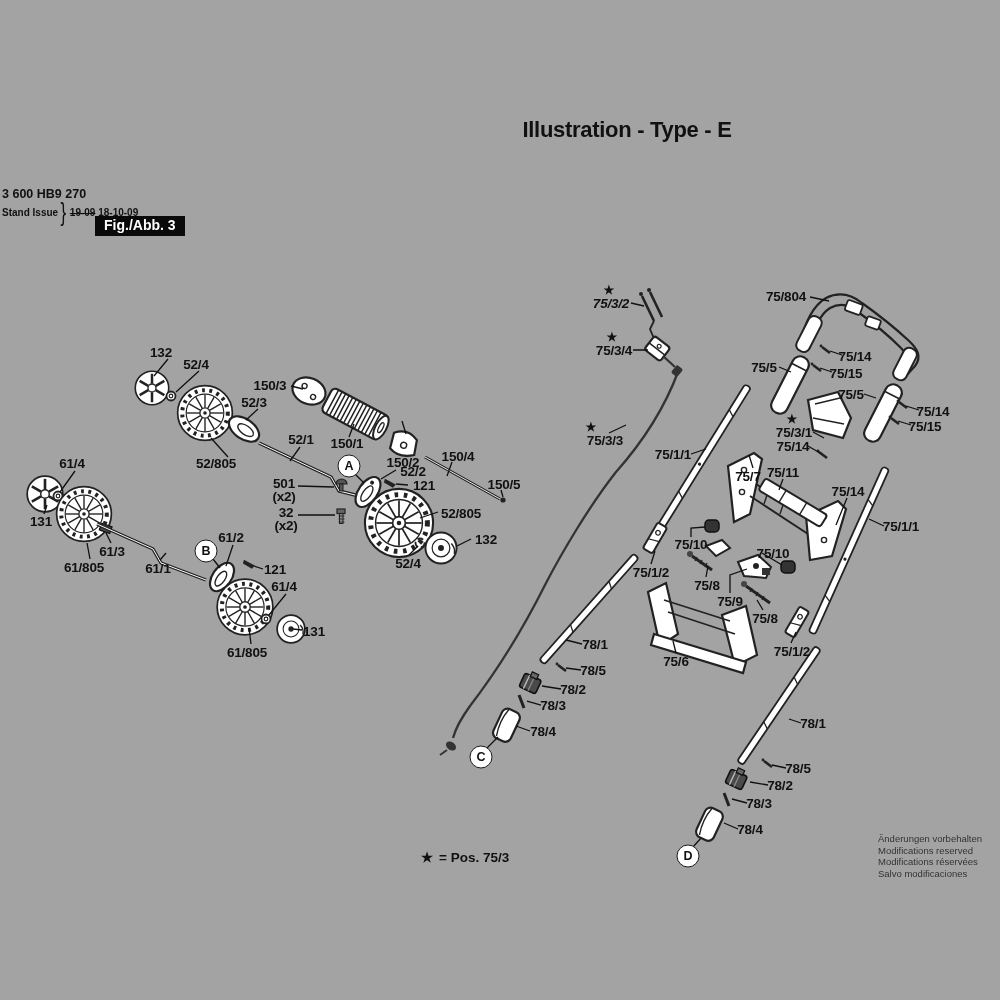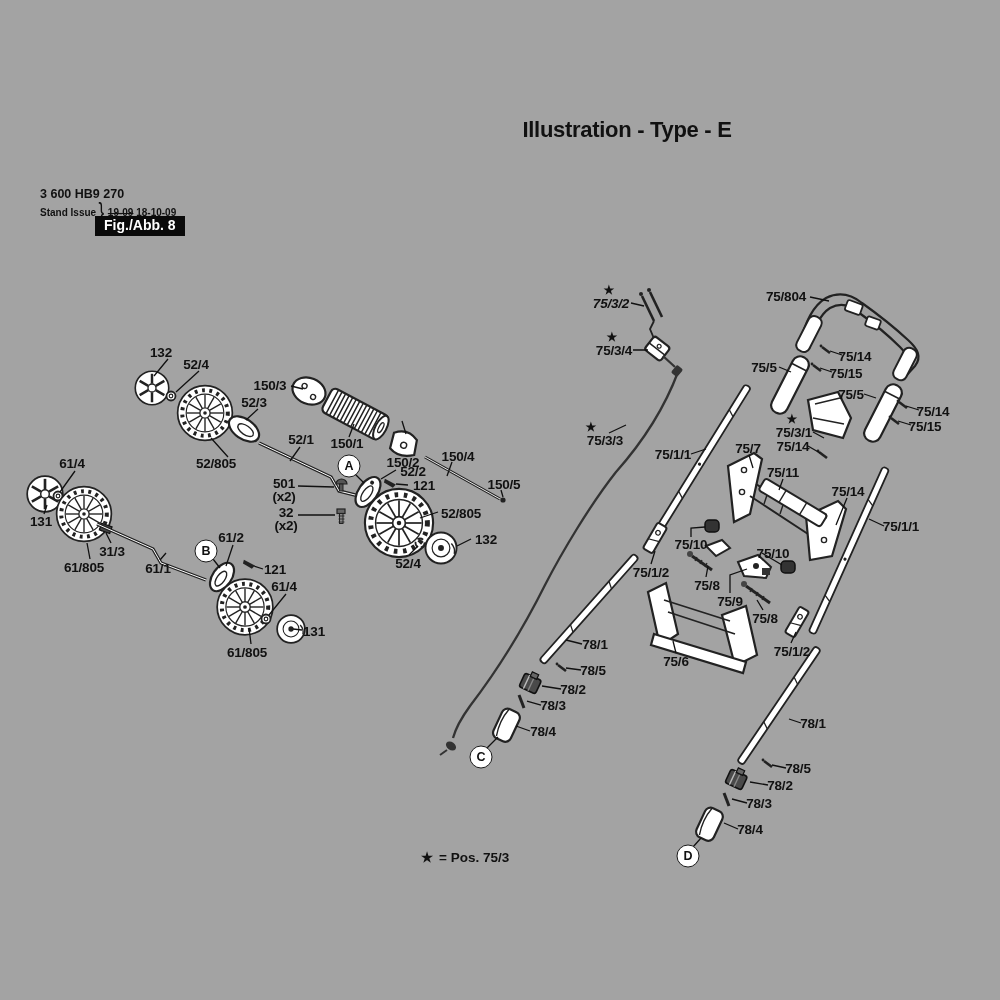--- a/index.html
+++ b/index.html
@@ -1,21 +1,21 @@
 <!DOCTYPE html>
 <html><head>
 <meta charset="utf-8">
 <style>
   html,body{margin:0;padding:0;background:#fff;}
   .canvas{position:relative;width:1000px;height:1000px;background:#a3a3a3;overflow:hidden;
           font-family:"Liberation Sans",sans-serif;color:#111;padding-left:7px;}
   svg.art{position:absolute;left:0;top:0;}
   .page-title{position:absolute;left:627px;top:130px;transform:translate(-50%,-50%);
               font-size:22px;font-weight:bold;letter-spacing:-0.3px;white-space:nowrap;}
-  .meta{position:absolute;left:2px;top:187px;margin-left:38px;}
+  .meta{position:absolute;left:2px;top:187px;}
   .prod{font-size:12.5px;font-weight:bold;white-space:nowrap;}
   .rev{display:flex;align-items:center;margin-top:6px;font-weight:bold;font-size:10px;line-height:11px;}
   .rev .brace{font-size:26px;font-weight:400;margin:0 2px 0 1px;transform:scaleX(.65);}
   .strike{text-decoration:line-through;}
   .figbox{position:absolute;left:95px;top:216px;background:#0a0a0a;color:#fff;
           font-weight:bold;font-size:14px;padding:1px 9px 3px;white-space:nowrap;}
   .plabel{position:absolute;transform:translate(-50%,-50%);font-weight:bold;font-size:13.5px;
           line-height:13px;white-space:nowrap;text-align:center;letter-spacing:-0.2px;}
   .plabel.circle{width:21px;height:21px;border:1.7px solid #1a1a1a;border-radius:50%;
                  display:flex;align-items:center;justify-content:center;font-size:12.5px;background:#fff;}
@@ -328,21 +328,21 @@
         <span>Issue</span>
       </div>
       <span class="brace">}</span>
       <div class="dates">
         <span class="strike">19-09</span>
         <span>18-10-09</span>
       </div>
     </div>
   </div>
 
-  <div class="figbox">Fig./Abb. 8</div>
+  <div class="figbox">Fig./Abb. 3</div>
 
   <div>
       <div class="plabel" style="left: 161px; top: 352px;">
         <div>132</div>
       </div>
       <div class="plabel" style="left: 196px; top: 364px;">
         <div>52/4</div>
       </div>
       <div class="plabel" style="left: 270px; top: 385px;">
         <div>150/3</div>
@@ -394,21 +394,21 @@
       <div class="plabel" style="left: 408px; top: 563px;">
         <div>52/4</div>
       </div>
       <div class="plabel" style="left: 72px; top: 463px;">
         <div>61/4</div>
       </div>
       <div class="plabel" style="left: 41px; top: 521px;">
         <div>131</div>
       </div>
       <div class="plabel" style="left: 112px; top: 551px;">
-        <div>31/3</div>
+        <div>61/3</div>
       </div>
       <div class="plabel" style="left: 84px; top: 567px;">
         <div>61/805</div>
       </div>
       <div class="plabel" style="left: 158px; top: 568px;">
         <div>61/1</div>
       </div>
       <div class="plabel circle" style="left: 206px; top: 551px;">
         <div>B</div>
       </div>
@@ -463,21 +463,21 @@
       <div class="plabel" style="left: 793px; top: 446px;">
         <div>75/14</div>
       </div>
       <div class="pstar" style="left: 591px; top: 427px;">★</div>
       <div class="plabel" style="left: 593px; top: 440px; margin-left: 12px;">
         <div>75/3/3</div>
       </div>
       <div class="plabel" style="left: 673px; top: 454px;">
         <div>75/1/1</div>
       </div>
-      <div class="plabel" style="left: 748px; top: 448px;">
+      <div class="plabel" style="left: 748px; top: 476px;">
         <div>75/7</div>
       </div>
       <div class="plabel" style="left: 783px; top: 472px;">
         <div>75/11</div>
       </div>
       <div class="plabel" style="left: 848px; top: 491px;">
         <div>75/14</div>
       </div>
       <div class="plabel" style="left: 901px; top: 526px;">
         <div>75/1/1</div>
@@ -541,13 +541,19 @@
       </div>
       <div class="plabel circle" style="left: 688px; top: 856px;">
         <div>D</div>
       </div>
     </div>
 
   <div class="legend">
     <span class="st">★</span><span>= Pos. 75/3</span>
   </div>
 
+  <div class="notes">
+      <div>Änderungen vorbehalten</div>
+      <div>Modifications reserved</div>
+      <div>Modifications réservées</div>
+      <div>Salvo modificaciones</div>
+    </div>
 </div>
 
 </body></html>

